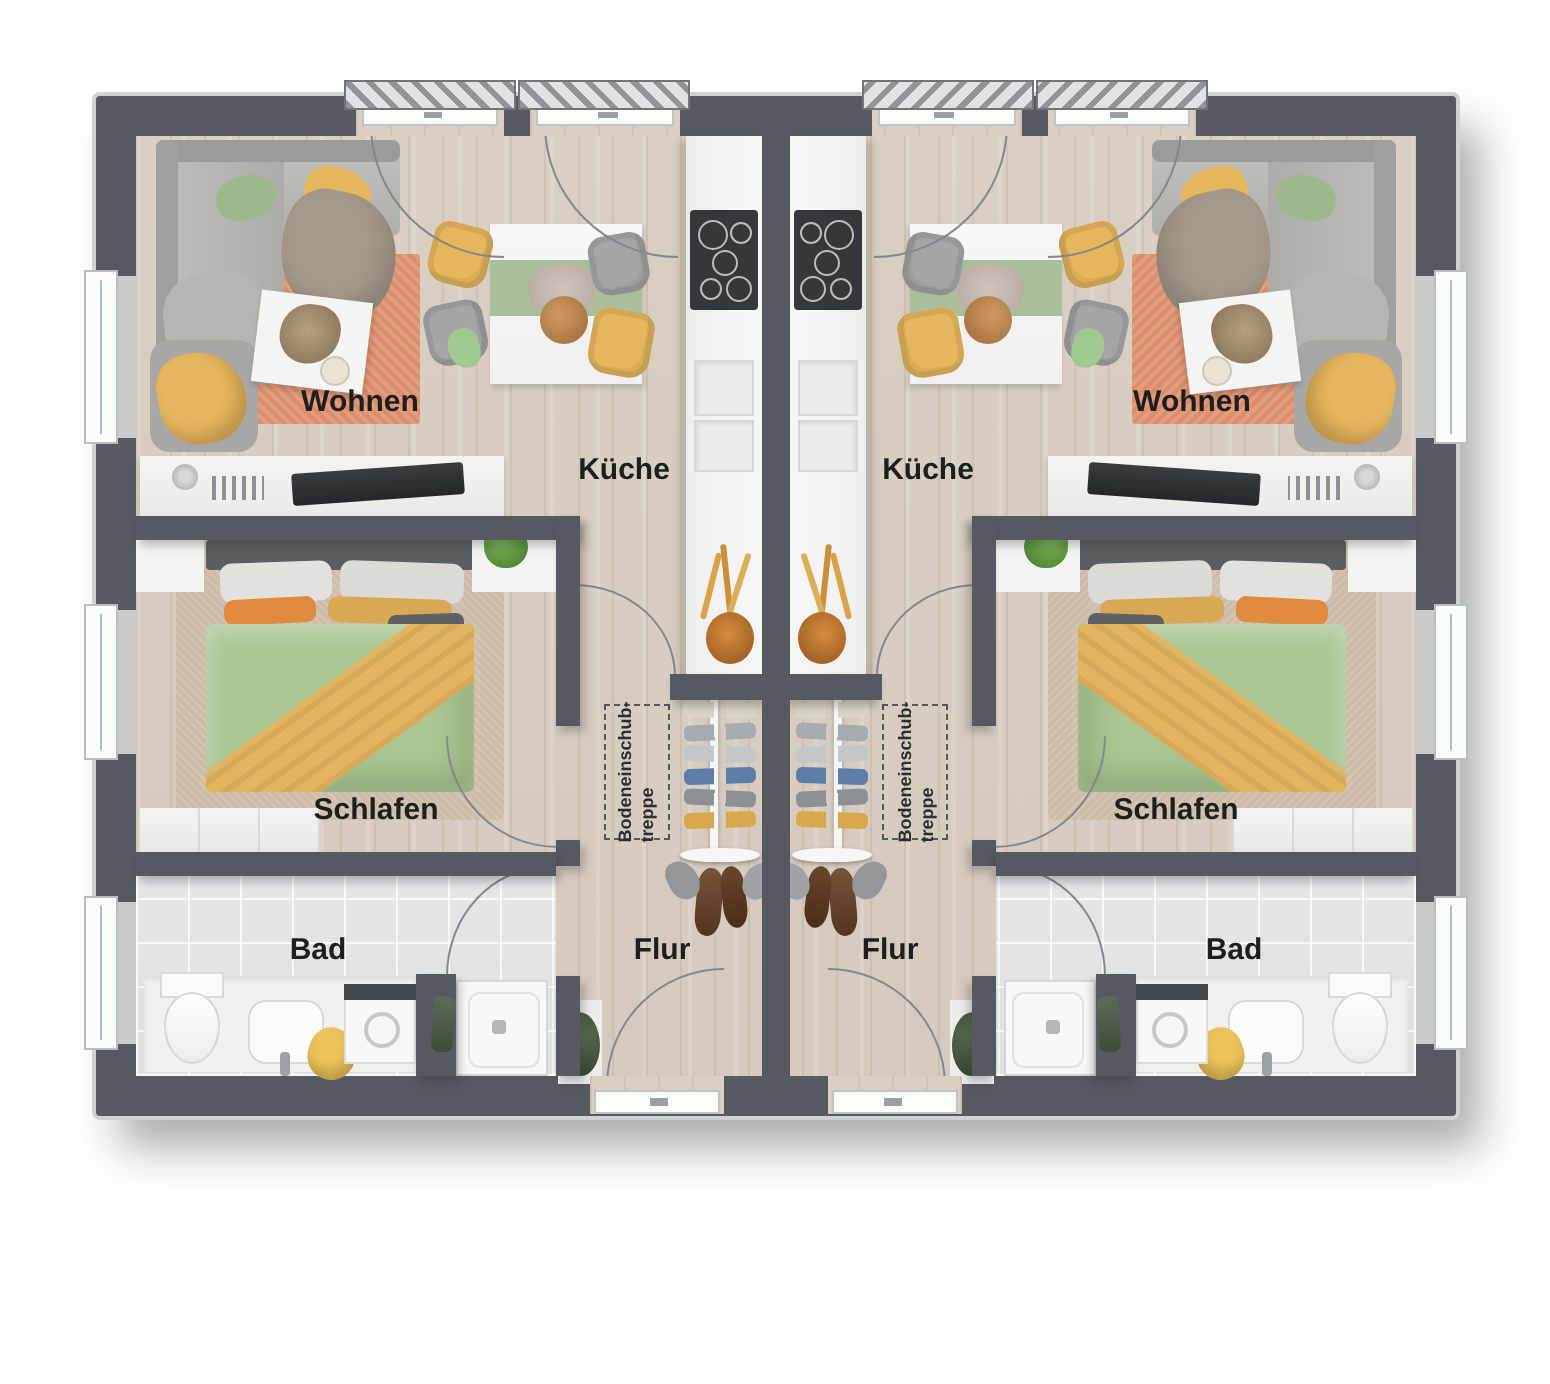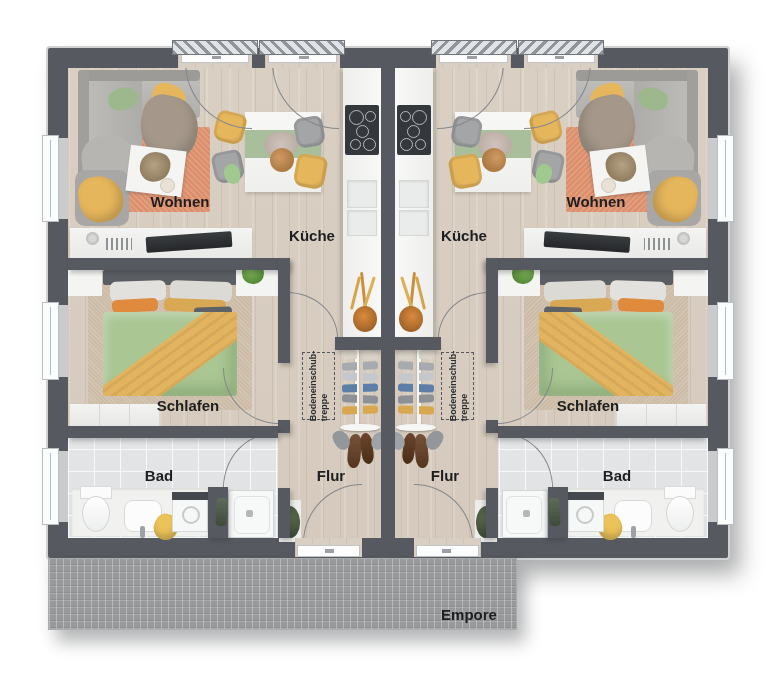--- a/index.html
+++ b/index.html
@@ -321,16 +321,13 @@
       <div class="a win" style="left:-6px;top:400px;width:17px;height:77px;"></div>
 
       <div class="a room-label" style="left:132px;top:153px;">Wohnen</div>
       <div class="a room-label" style="left:264px;top:187px;">Küche</div>
       <div class="a room-label" style="left:140px;top:357px;">Schlafen</div>
       <div class="a room-label" style="left:111px;top:427px;">Bad</div>
       <div class="a room-label" style="left:283px;top:427px;">Flur</div>
     </div>
   </div>
 
-  <div class="empore">
-    <div class="a room-label" style="left:420px;top:55px;">Empore</div>
-  </div>
 </div>
 
 </body></html>

